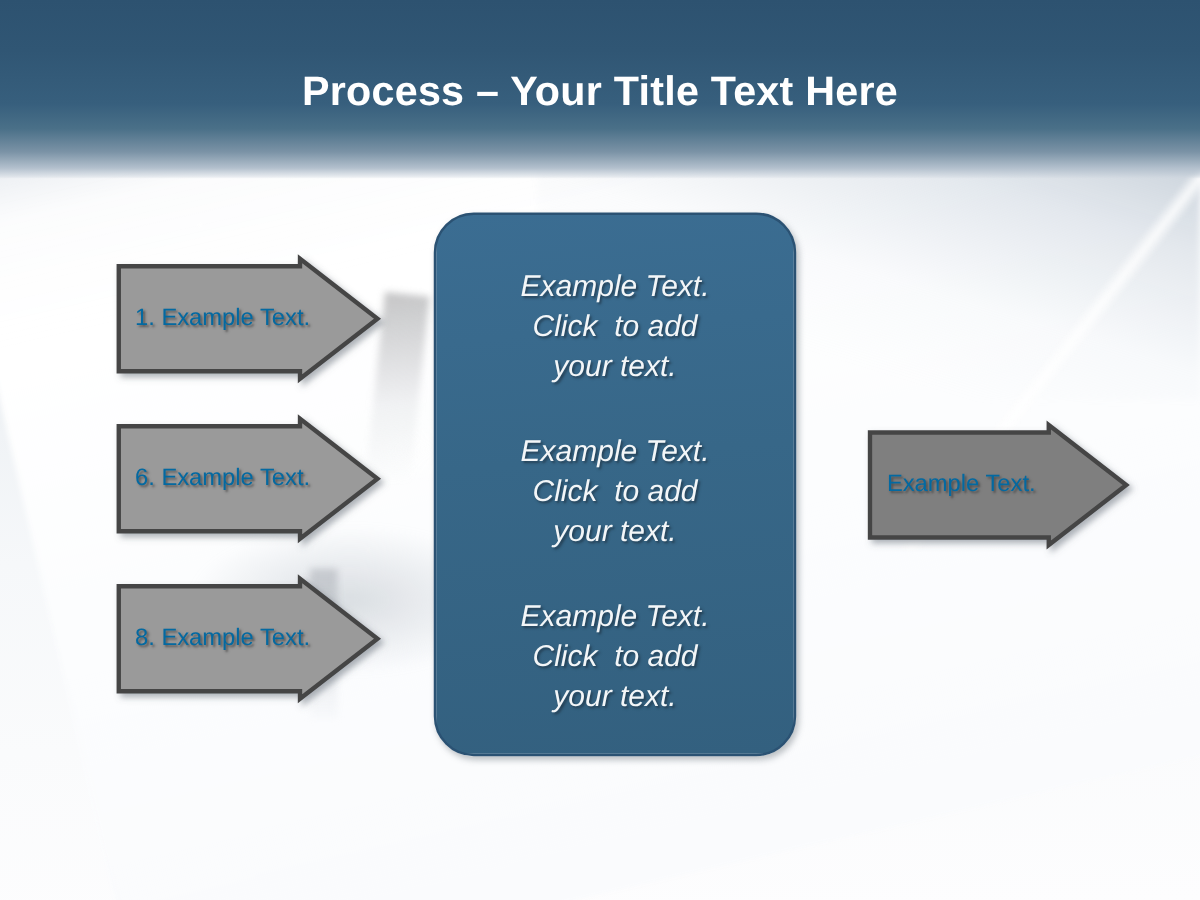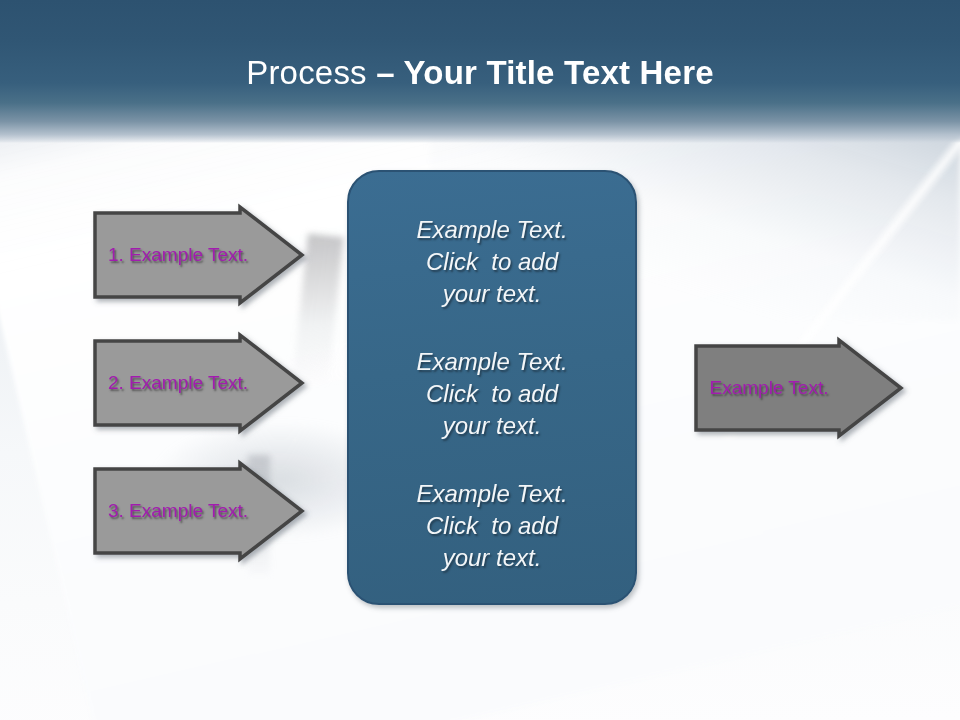--- a/index.html
+++ b/index.html
@@ -143,38 +143,38 @@
     position: absolute;
     left: 0; top: 54px;
     width: 960px;
     text-align: center;
     color: #ffffff;
     font-size: 33px;
     line-height: 38px;
     letter-spacing: 0.2px;
     white-space: nowrap;
   }
-  .slide-title .t-bold { font-weight: normal; }
+  .slide-title .t-bold { font-weight: bold; }
   .slide-title .t-rest { font-weight: bold; }
 
   
   .arrow {
     position: absolute;
   }
   .arrow svg {
     display: block;
     overflow: visible;
   }
   .arrow-label {
     position: absolute;
     top: 0;
     height: 100%;
     display: flex;
     align-items: center;
-    color: #a21caf;
+    color: #0369a1;
     font-size: 19px;
     white-space: nowrap;
     text-shadow: 1.5px 1.5px 2px rgba(60,60,60,0.75);
     pointer-events: none;
   }
 
   #arrow-1 { left: 93px; top: 205px; width: 212px; height: 100px; }
   #arrow-2 { left: 93px; top: 333px; width: 212px; height: 100px; }
   #arrow-3 { left: 93px; top: 461px; width: 212px; height: 100px; }
   #arrow-1 .arrow-label,
@@ -246,33 +246,33 @@
 
   <div class="arrow" id="arrow-2">
     <svg width="212" height="100" viewBox="0 0 212 100">
       <defs>
         <filter id="shA2" x="-20%" y="-20%" width="150%" height="150%">
           <feDropShadow dx="3" dy="3" stdDeviation="2.5" flood-color="#5c6670" flood-opacity="0.5"></feDropShadow>
         </filter>
       </defs>
       <polygon points="2,8 147,8 147,2 209,50 147,98 147,92 2,92" fill="#9a9a9a" stroke="#454545" stroke-width="3.5" stroke-linejoin="miter" filter="url(#shA2)"></polygon>
     </svg>
-    <div class="arrow-label">2. Example Text.</div>
+    <div class="arrow-label">6. Example Text.</div>
   </div>
 
   <div class="arrow" id="arrow-3">
     <svg width="212" height="100" viewBox="0 0 212 100">
       <defs>
         <filter id="shA3" x="-20%" y="-20%" width="150%" height="150%">
           <feDropShadow dx="3" dy="3" stdDeviation="2.5" flood-color="#5c6670" flood-opacity="0.5"></feDropShadow>
         </filter>
       </defs>
       <polygon points="2,8 147,8 147,2 209,50 147,98 147,92 2,92" fill="#9a9a9a" stroke="#454545" stroke-width="3.5" stroke-linejoin="miter" filter="url(#shA3)"></polygon>
     </svg>
-    <div class="arrow-label">3. Example Text.</div>
+    <div class="arrow-label">8. Example Text.</div>
   </div>
 
   <div class="center-panel">
 
     <div class="panel-block">
       <div class="panel-line">Example Text.</div>
       <div class="panel-line">Click  to add</div>
       <div class="panel-line">your text.</div>
     </div>
 

